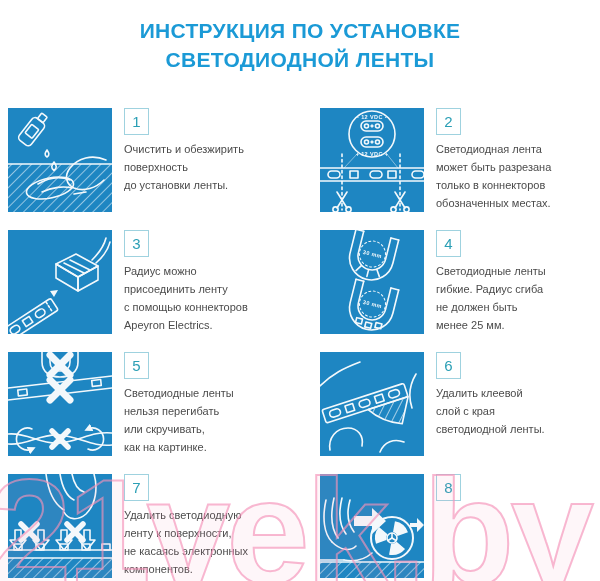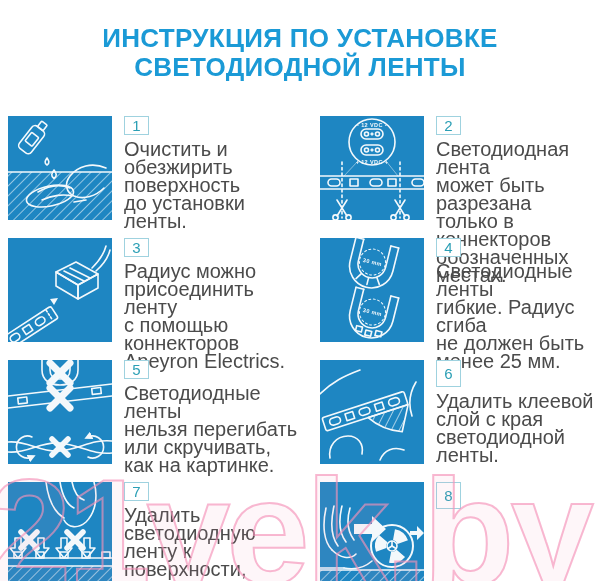--- a/index.html
+++ b/index.html
@@ -1,35 +1,35 @@
 <!DOCTYPE html>
 <html><head>
 <meta charset="utf-8">
 <style>
   html,body{margin:0;padding:0;}
   body{width:600px;height:581px;position:relative;overflow:hidden;background:#fff;
        font-family:"Liberation Sans",sans-serif;}
-  .title{padding-top:24px;text-align:center;color:#1b9ad6;font-weight:bold;
-         font-size:26px;line-height:29px;letter-spacing:.3px;}
+  .title{padding-top:16px;text-align:center;color:#1b9ad6;font-weight:bold;
+         font-size:21px;line-height:29px;letter-spacing:.3px;}
   .grid{display:grid;grid-template-columns:104px 184px 104px 168px;
         column-gap:12px;row-gap:18px;padding-left:8px;margin-top:34px;
         grid-auto-rows:104px;}
   .tile{width:104px;height:104px;background:#1e86c2;overflow:hidden;}
   .tile svg{display:block;}
   .art{stroke:#fff;fill:none;stroke-width:1.6;stroke-linecap:round;stroke-linejoin:round;opacity:.95;}
   .solid{fill:#fff;stroke:none;}
   .xm line{stroke:#fff;stroke-width:7;stroke-linecap:round;}
   .xs line{stroke:#fff;stroke-width:5.5;stroke-linecap:round;}
   .svgt{fill:#fff;stroke:none;font-size:5.5px;font-family:"Liberation Sans",sans-serif;
         text-anchor:middle;font-weight:bold;letter-spacing:.4px;}
   .stepcell{display:flex;flex-direction:column;align-items:flex-start;}
   .badge{width:23px;height:25px;border:1.5px solid #9fd2df;color:#2b9fb5;
          font-size:15px;display:flex;align-items:center;justify-content:center;
          margin-bottom:5px;background:#fff;}
-  .step-text{font-size:20px;line-height:18px;color:#4b4b4b;white-space:pre-line;}
+  .step-text{font-size:11px;line-height:18px;color:#4b4b4b;white-space:pre-line;}
   .watermark{position:absolute;left:-12px;bottom:-38px;font-size:150px;font-weight:bold;
              white-space:nowrap;letter-spacing:-4px;pointer-events:none;z-index:5;
              color:rgba(244,146,184,0.08);-webkit-text-stroke:2px rgba(244,146,184,0.65);}
 </style>
 </head>
 <body>
 
 <svg width="0" height="0" style="position:absolute" aria-hidden="true">
   <defs>
     <pattern id="hatch" width="7" height="7" patternUnits="userSpaceOnUse" patternTransform="rotate(45)">

